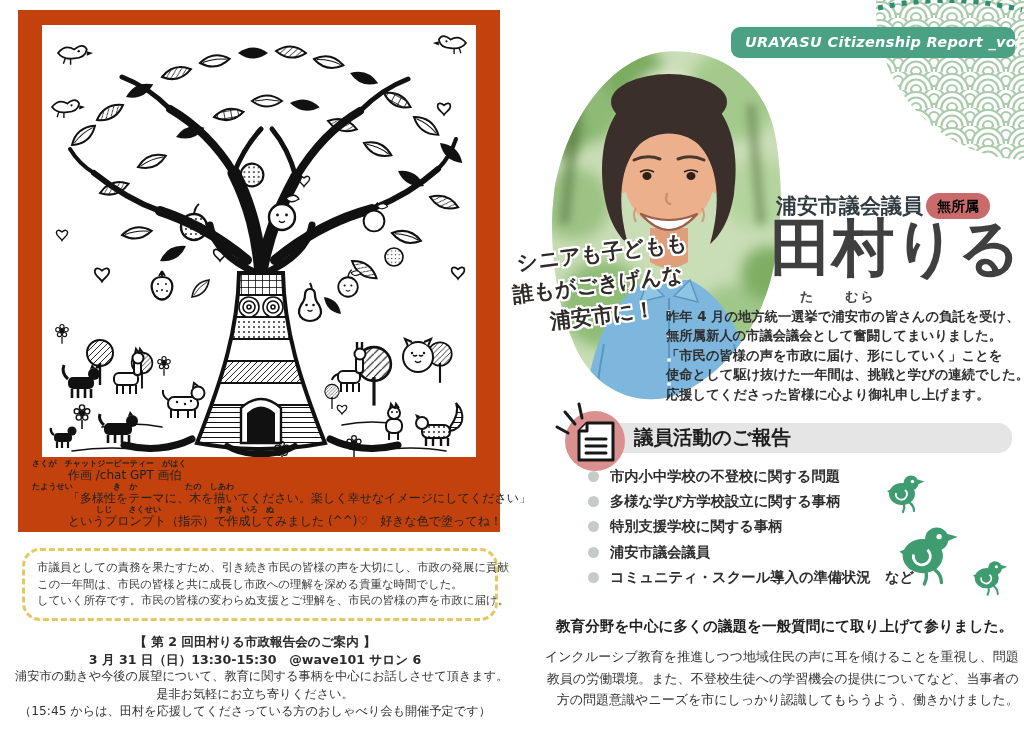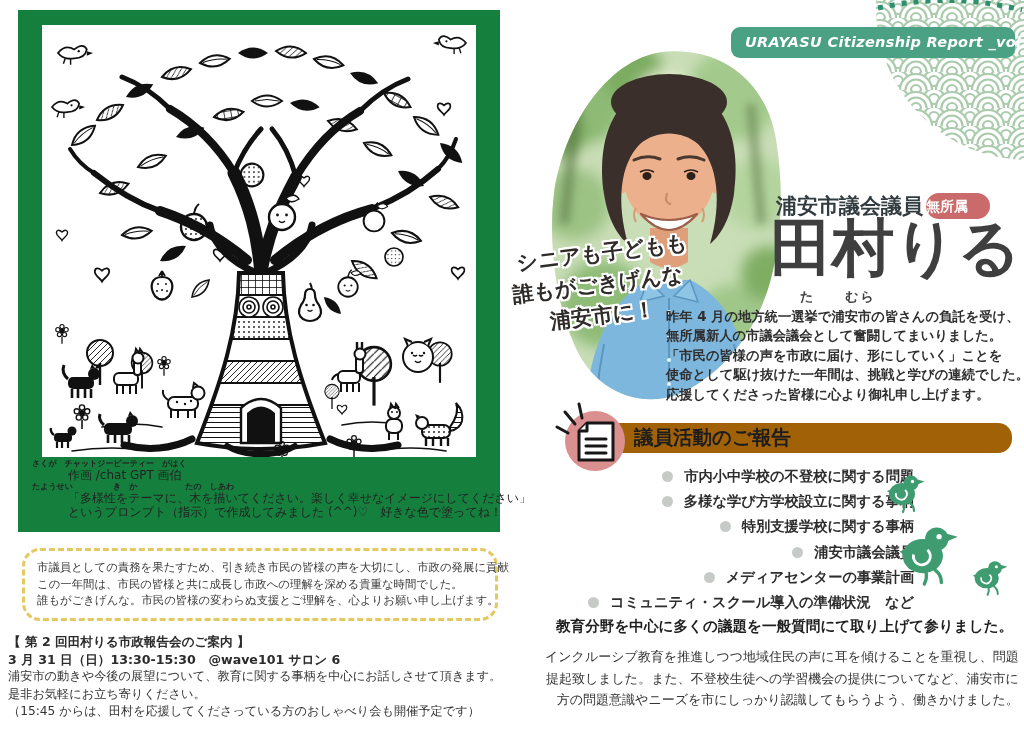--- a/index.html
+++ b/index.html
@@ -2,61 +2,61 @@
 <html><head>
 <meta charset="utf-8">
 <style>
   html,body{margin:0;padding:0;background:#e9e9e9;}
   .page{position:relative;width:1024px;height:730px;background:#fff;overflow:hidden;
         font-family:"DejaVu Sans","Liberation Sans",sans-serif;color:#2b2b2b;}
   .abs{position:absolute;}
   .nowrap{white-space:nowrap;}
 
   
-  .left-panel{left:18px;top:10px;width:482px;height:522px;background:#15803d;}
+  .left-panel{left:18px;top:10px;width:482px;height:522px;background:#c2410c;}
   .tree-frame{left:24px;top:15px;width:434px;height:432px;background:#fff;}
   .caption{left:14px;top:449px;width:458px;color:#222;}
   .furi{font-size:8px;line-height:9px;white-space:pre;font-weight:600;}
   .capline{font-size:12px;line-height:14px;font-weight:400;white-space:pre;margin-left:36px;}
 
   .dash-box{left:22px;top:548px;width:476px;box-sizing:border-box;border:3px dashed #e4c962;
             border-radius:18px;padding:8px 12px 9px;background:#fff;}
   .dash-box div{font-size:11.4px;line-height:16.5px;font-weight:500;white-space:nowrap;color:#3a3a3a;}
 
-  .announce{left:8px;top:633px;width:480px;}
+  .announce{left:15px;top:633px;width:480px;text-align:center;}
   .announce .a-title{font-size:12.6px;font-weight:700;line-height:17.5px;white-space:nowrap;}
   .announce .a-line{font-size:12.2px;font-weight:500;line-height:17.5px;white-space:nowrap;color:#333;}
 
   
   .banner{left:731px;top:27px;width:284px;height:31px;background:#4ba184;border-radius:9px;
           color:#fff;font-style:italic;font-weight:700;font-size:14.5px;line-height:31px;
           padding-left:14px;box-sizing:border-box;letter-spacing:.3px;white-space:nowrap;}
 
   .slogan{left:512px;top:238px;transform:rotate(-7deg);font-size:21px;font-weight:800;color:#2e2b28;
           line-height:31px;
           text-shadow:-2px -2px 0 #fff,2px -2px 0 #fff,-2px 2px 0 #fff,2px 2px 0 #fff,
                       0 -2px 0 #fff,0 2px 0 #fff,-2px 0 0 #fff,2px 0 0 #fff;}
   .slogan .s1{margin-left:8px;} .slogan .s2{margin-left:0;} .slogan .s3{margin-left:34px;}
 
   .role{left:776px;top:192px;font-size:21px;font-weight:800;color:#313b40;white-space:nowrap;}
   .badge{left:926px;top:193px;width:64px;height:26px;background:#ca6a6a;border-radius:13px;
-         color:#ffffff;font-size:14px;font-weight:700;line-height:26px;white-space:nowrap;}
+         color:#000000;font-size:14px;font-weight:700;text-align:center;line-height:26px;white-space:nowrap;}
   .name{left:770px;top:206px;font-size:62px;font-weight:900;color:#3f3f3f;letter-spacing:0;white-space:nowrap;}
   .name-furi{left:800px;top:288px;font-size:13px;font-weight:700;color:#3f3f3f;white-space:pre;letter-spacing:2px;}
 
   .intro{left:666px;top:307px;}
   .intro div{font-size:13.3px;line-height:19.4px;font-weight:600;color:#2f2f2f;white-space:nowrap;}
 
-  .report-bar{left:598px;top:423px;width:414px;height:30px;background:#a16207;
+  .report-bar{left:598px;top:423px;width:414px;height:30px;background:#e5e5e5;
               border-radius:6px 14px 14px 6px;}
   .report-bar span{display:block;padding-left:36px;font-size:19.5px;font-weight:800;color:#1d1d1d;
                    line-height:30px;white-space:nowrap;}
 
   .bullets{left:588px;top:464px;list-style:none;margin:0;padding:0;}
-  .bullets li{display:flex;align-items:center;height:25.2px;justify-content:flex-end;}
+  .bullets li{display:flex;align-items:center;height:25.2px;}
   .bullets .dot{width:11px;height:11px;border-radius:50%;background:#c7cbc7;margin-right:11px;flex:0 0 auto;}
   .bullets .b-text{font-size:14.3px;font-weight:700;color:#2e2e2e;white-space:nowrap;}
 
   .summary{left:545px;top:617px;font-size:14.6px;font-weight:800;color:#1f1f1f;white-space:nowrap;margin-left:11px;}
   .detail{left:545px;top:646px;text-align:right;}
   .detail div{font-size:13px;line-height:21.5px;font-weight:500;color:#333;white-space:nowrap;}
 </style>
 </head>
 <body>
 
@@ -338,28 +338,29 @@
             </g>
         </g>
       </svg>
     </div>
 
     <div class="abs caption">
       <div class="furi">さくが　チャットジーピーティー　がはく</div>
       <div class="capline">作画 /chat GPT 画伯</div>
       <div class="furi">たようせい　　　　　き　か　　　　　　たの　しあわ</div>
       <div class="capline">「多様性をテーマに、木を描いてください。楽しく幸せなイメージにしてください」</div>
+      <div class="furi">　　　　　　　　しじ　　さくせい　　　　　　　すき　いろ　ぬ</div>
       <div class="capline">というプロンプト（指示）で作成してみました (^^)♡　好きな色で塗ってね！</div>
     </div>
   </div>
 
   <div class="abs dash-box">
     <div>市議員としての責務を果たすため、引き続き市民の皆様の声を大切にし、市政の発展に貢献</div>
     <div>この一年間は、市民の皆様と共に成長し市政への理解を深める貴重な時間でした。</div>
-    <div>誰もがごきげんな。市民の皆様の変わらぬ支援とご理解を、心よりお願い申し上げます。</div>
+    <div>していく所存です。市民の皆様の変わらぬ支援とご理解を、市民の皆様の声を市政に届け。</div>
   </div>
 
   <div class="abs announce">
     <div class="a-title">【 第 2 回田村りる市政報告会のご案内 】</div>
     <div class="a-title">3 月 31 日（日）13:30-15:30　@wave101 サロン 6</div>
     <div class="a-line">浦安市の動きや今後の展望について、教育に関する事柄を中心にお話しさせて頂きます。</div>
     <div class="a-line">是非お気軽にお立ち寄りください。</div>
     <div class="a-line">（15:45 からは、田村を応援してくださっている方のおしゃべり会も開催予定です）</div>
   </div>
 
@@ -498,24 +499,20 @@
     <li>
         <span class="dot"></span>
         <span class="b-text">特別支援学校に関する事柄</span>
       </li>
     <li>
         <span class="dot"></span>
         <span class="b-text">浦安市議会議員</span>
       </li>
     <li>
         <span class="dot"></span>
-        <span class="b-text">メディアセンターの事業計画</span>
-      </li>
-    <li>
-        <span class="dot"></span>
         <span class="b-text">コミュニティ・スクール導入の準備状況　など</span>
       </li>
   </ul>
 
   <svg class="abs" style="left:868px;top:468px;width:152px;height:142px;" viewBox="0 0 152 142">
     <defs>
       <g id="gbird">
         <polygon points="1,19 9,16 7,24" fill="#3f9b70"></polygon>
         <ellipse cx="16" cy="22" rx="13" ry="11" fill="#3f9b70"></ellipse>
         <circle cx="25" cy="11" r="7.5" fill="#3f9b70"></circle>
@@ -526,17 +523,17 @@
       </g>
     </defs>
     <use href="#gbird" transform="translate(18,4) scale(1.0)"></use>
     <use href="#gbird" transform="translate(30,54) scale(1.55)"></use>
     <use href="#gbird" transform="translate(104,90) scale(0.92)"></use>
   </svg>
 
   <div class="abs summary">教育分野を中心に多くの議題を一般質問にて取り上げて参りました。</div>
   <div class="abs detail">
     <div>インクルーシブ教育を推進しつつ地域住民の声に耳を傾けることを重視し、問題</div>
-    <div>提起致しました。また、不登校生徒への学習機会の提供についてなど、浦安市に</div>
+    <div>教員の労働環境。また、不登校生徒への学習機会の提供についてなど、当事者の</div>
     <div>方の問題意識やニーズを市にしっかり認識してもらうよう、働きかけました。</div>
   </div>
 
 </div>
 
 </body></html>

